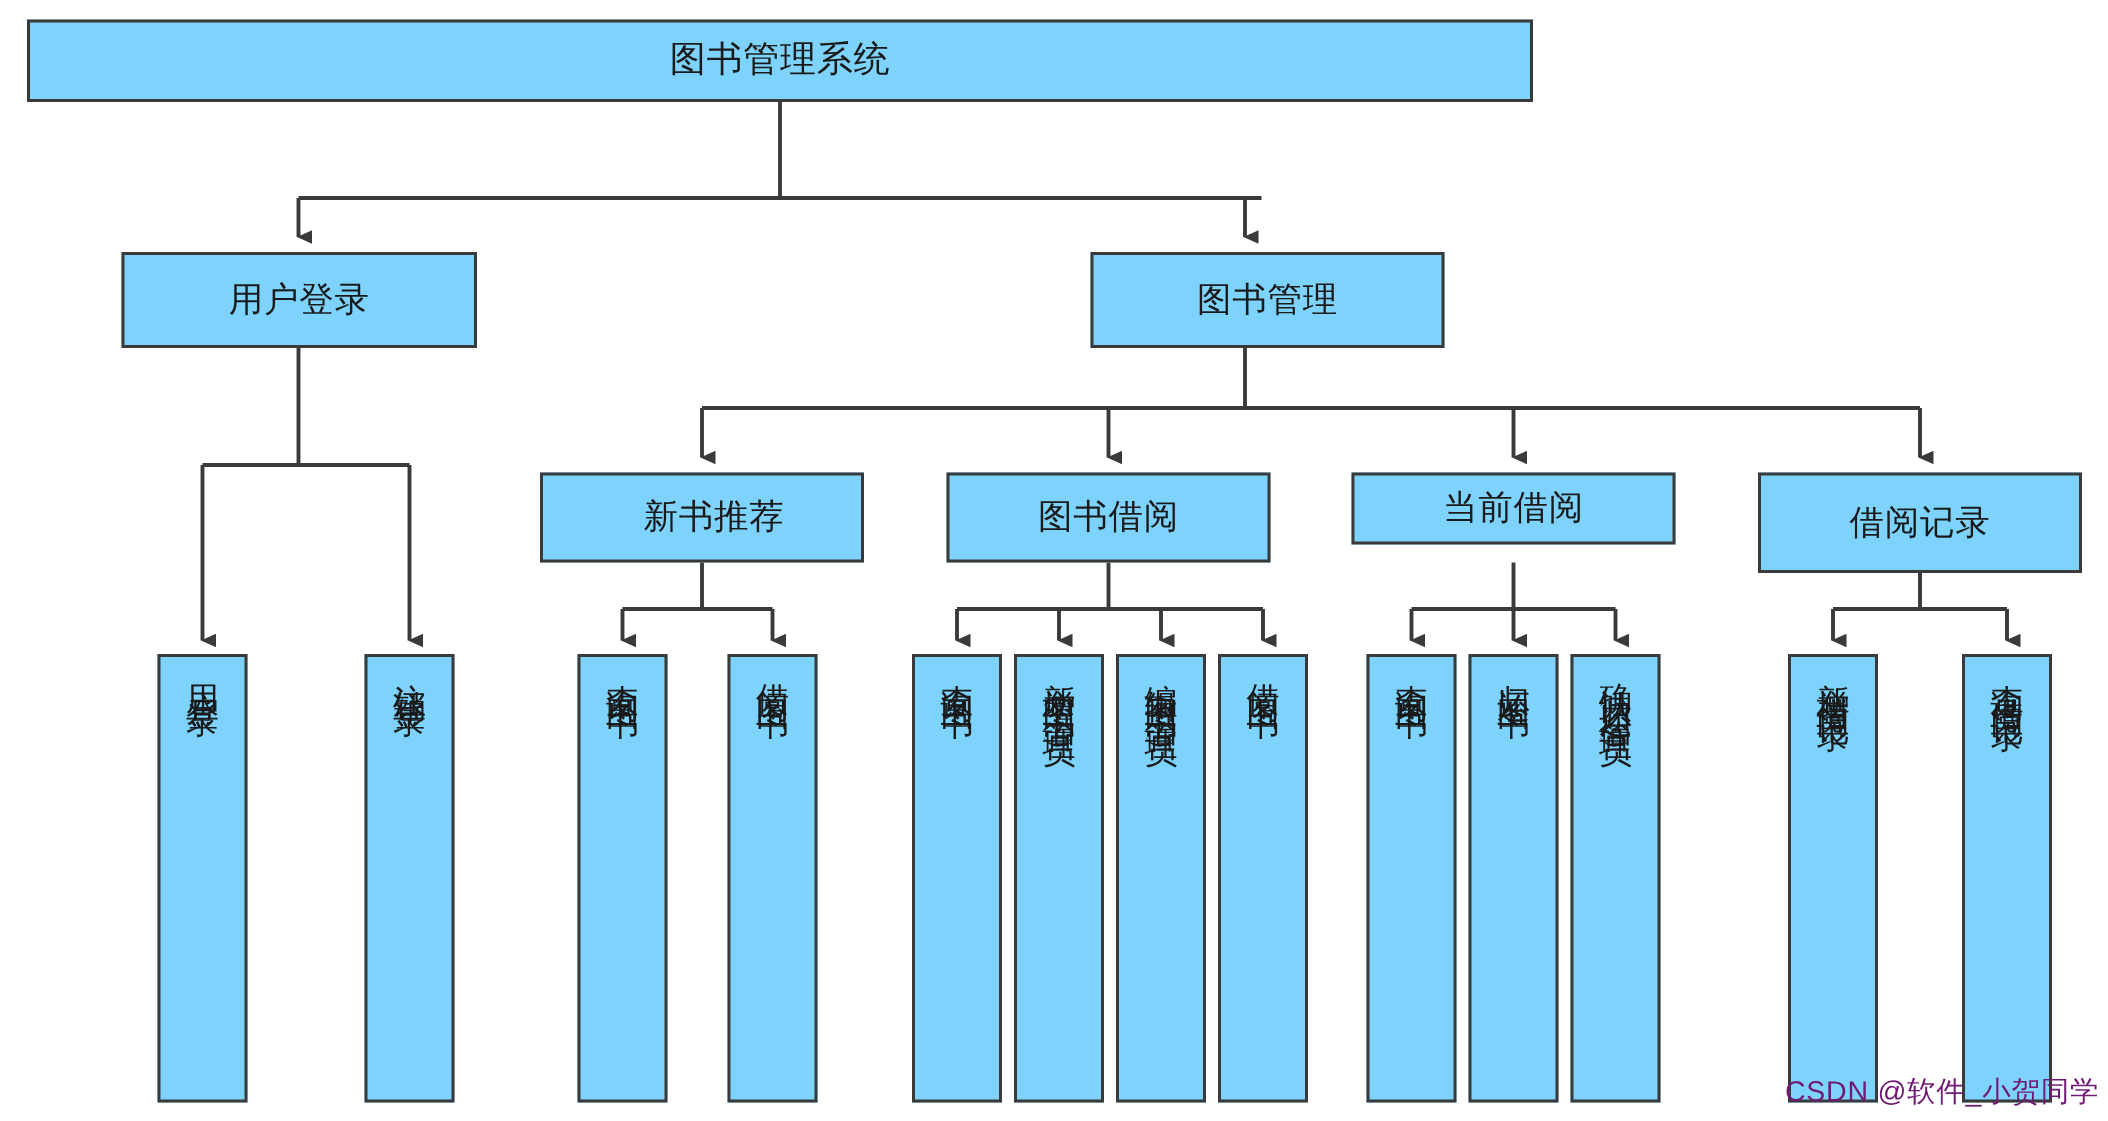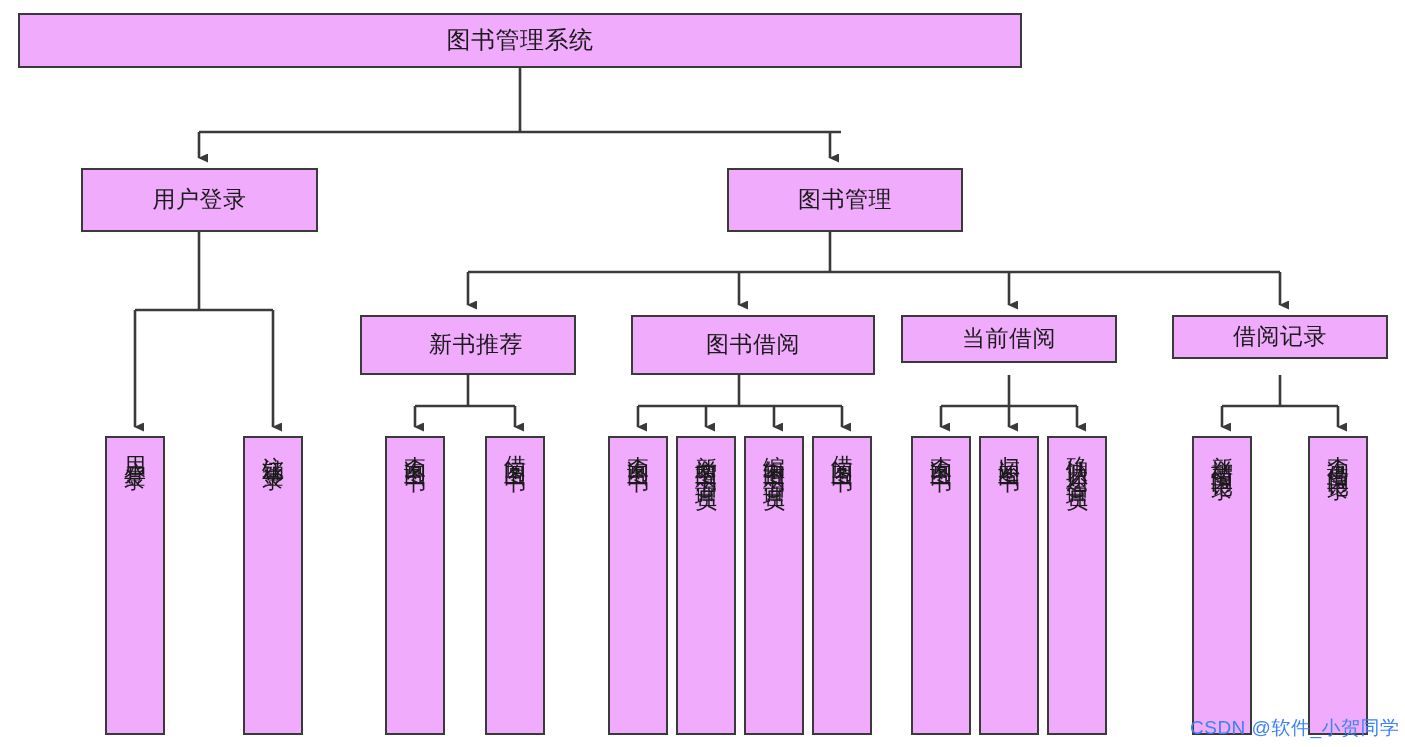--- a/index.html
+++ b/index.html
@@ -22,21 +22,21 @@
     position: absolute;
     left: 0;
     top: 0;
     width: 1405px;
     height: 747px;
     pointer-events: none;
   }
   .node {
     position: absolute;
     box-sizing: border-box;
-    background: #f0abfc;
+    background: #7dd3fc;
     border: 2px solid #3a3a3a;
     display: flex;
     align-items: center;
     justify-content: center;
     overflow: hidden;
   }
   .node-label {
     color: #1a1a1a;
     text-align: center;
     line-height: 1.28;
@@ -59,21 +59,21 @@
   .node.vert .node-label {
     font-size: 22px;
     writing-mode: vertical-rl;
     text-orientation: upright;
     letter-spacing: 5px;
     line-height: 1;
     white-space: nowrap;
   }
   .watermark {
     position: absolute;
-    color: #3b82f6;
+    color: #701a75;
     font-size: 19px;
     white-space: nowrap;
     letter-spacing: 0.5px;
     pointer-events: none;
   }
 </style>
 </head>
 <body>
 
 <div id="diagram-root">
@@ -138,29 +138,29 @@
   </div>
 
   <div class="node horiz" style="left:712px; top:168px; width:236px; height:64px;margin-left:15px;">
     <span class="node-label">图书管理</span>
   </div>
 
   <div class="node horiz" style="left:360px; top:315px; width:216px; height:60px;padding-left:16px;">
     <span class="node-label">新书推荐</span>
   </div>
 
-  <div class="node horiz" style="left:631px; top:315px; width:244px; height:60px;">
+  <div class="node horiz" style="left:631px; top:315px; width:216px; height:60px;">
     <span class="node-label">图书借阅</span>
   </div>
 
   <div class="node horiz" style="left:901px; top:315px; width:216px; height:48px;">
     <span class="node-label">当前借阅</span>
   </div>
 
-  <div class="node horiz" style="left:1172px; top:315px; width:216px; height:44px;align-items:center;">
+  <div class="node horiz" style="left:1172px; top:315px; width:216px; height:67px;align-items:center;">
     <span class="node-label">借阅记录</span>
   </div>
 
   <div class="node vert" style="left:105px; top:436px; width:60px; height:299px;">
     <span class="node-label">用户登录</span>
   </div>
 
   <div class="node vert" style="left:243px; top:436px; width:60px; height:299px;">
     <span class="node-label">注销登录</span>
   </div>

